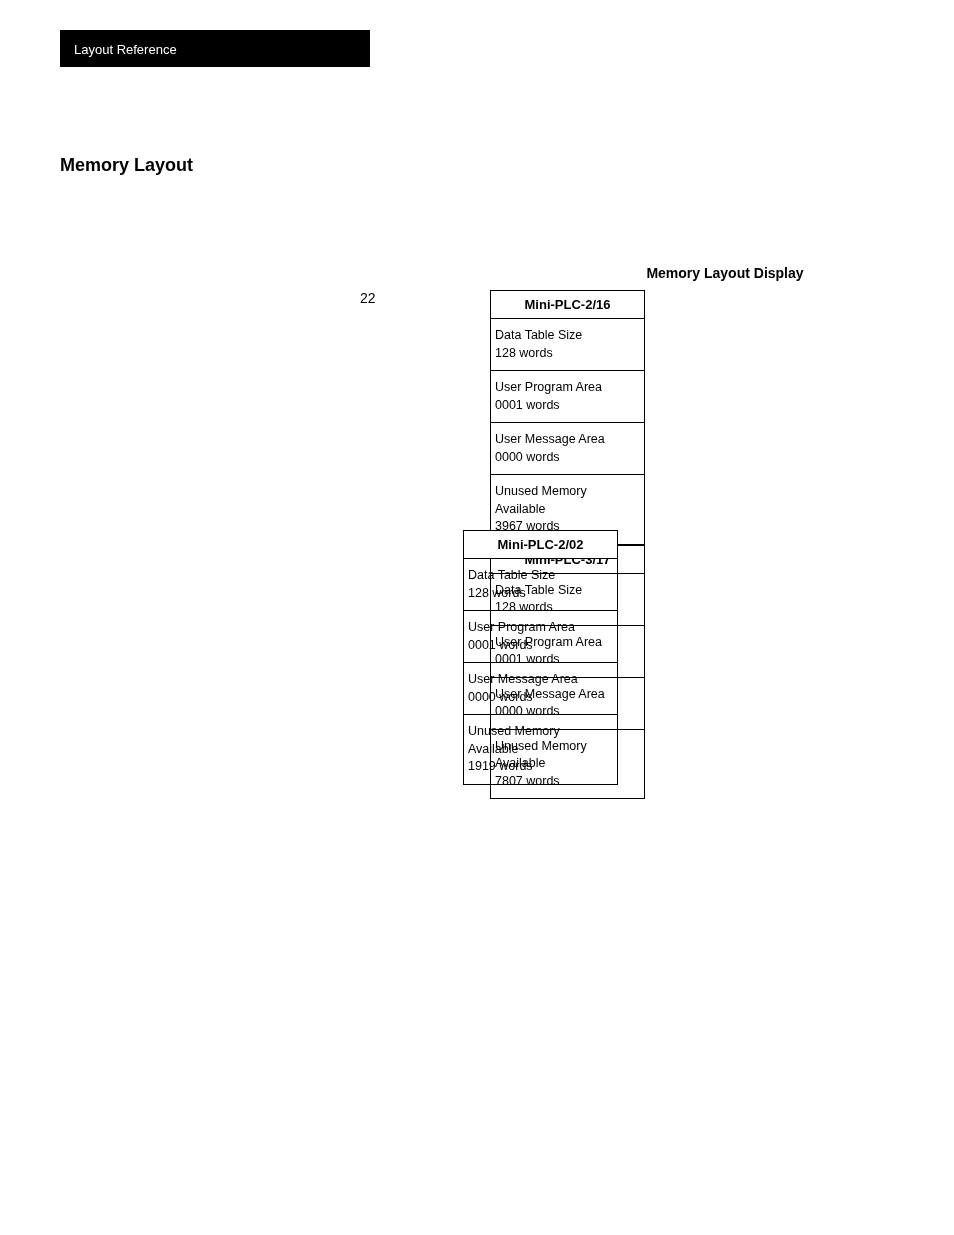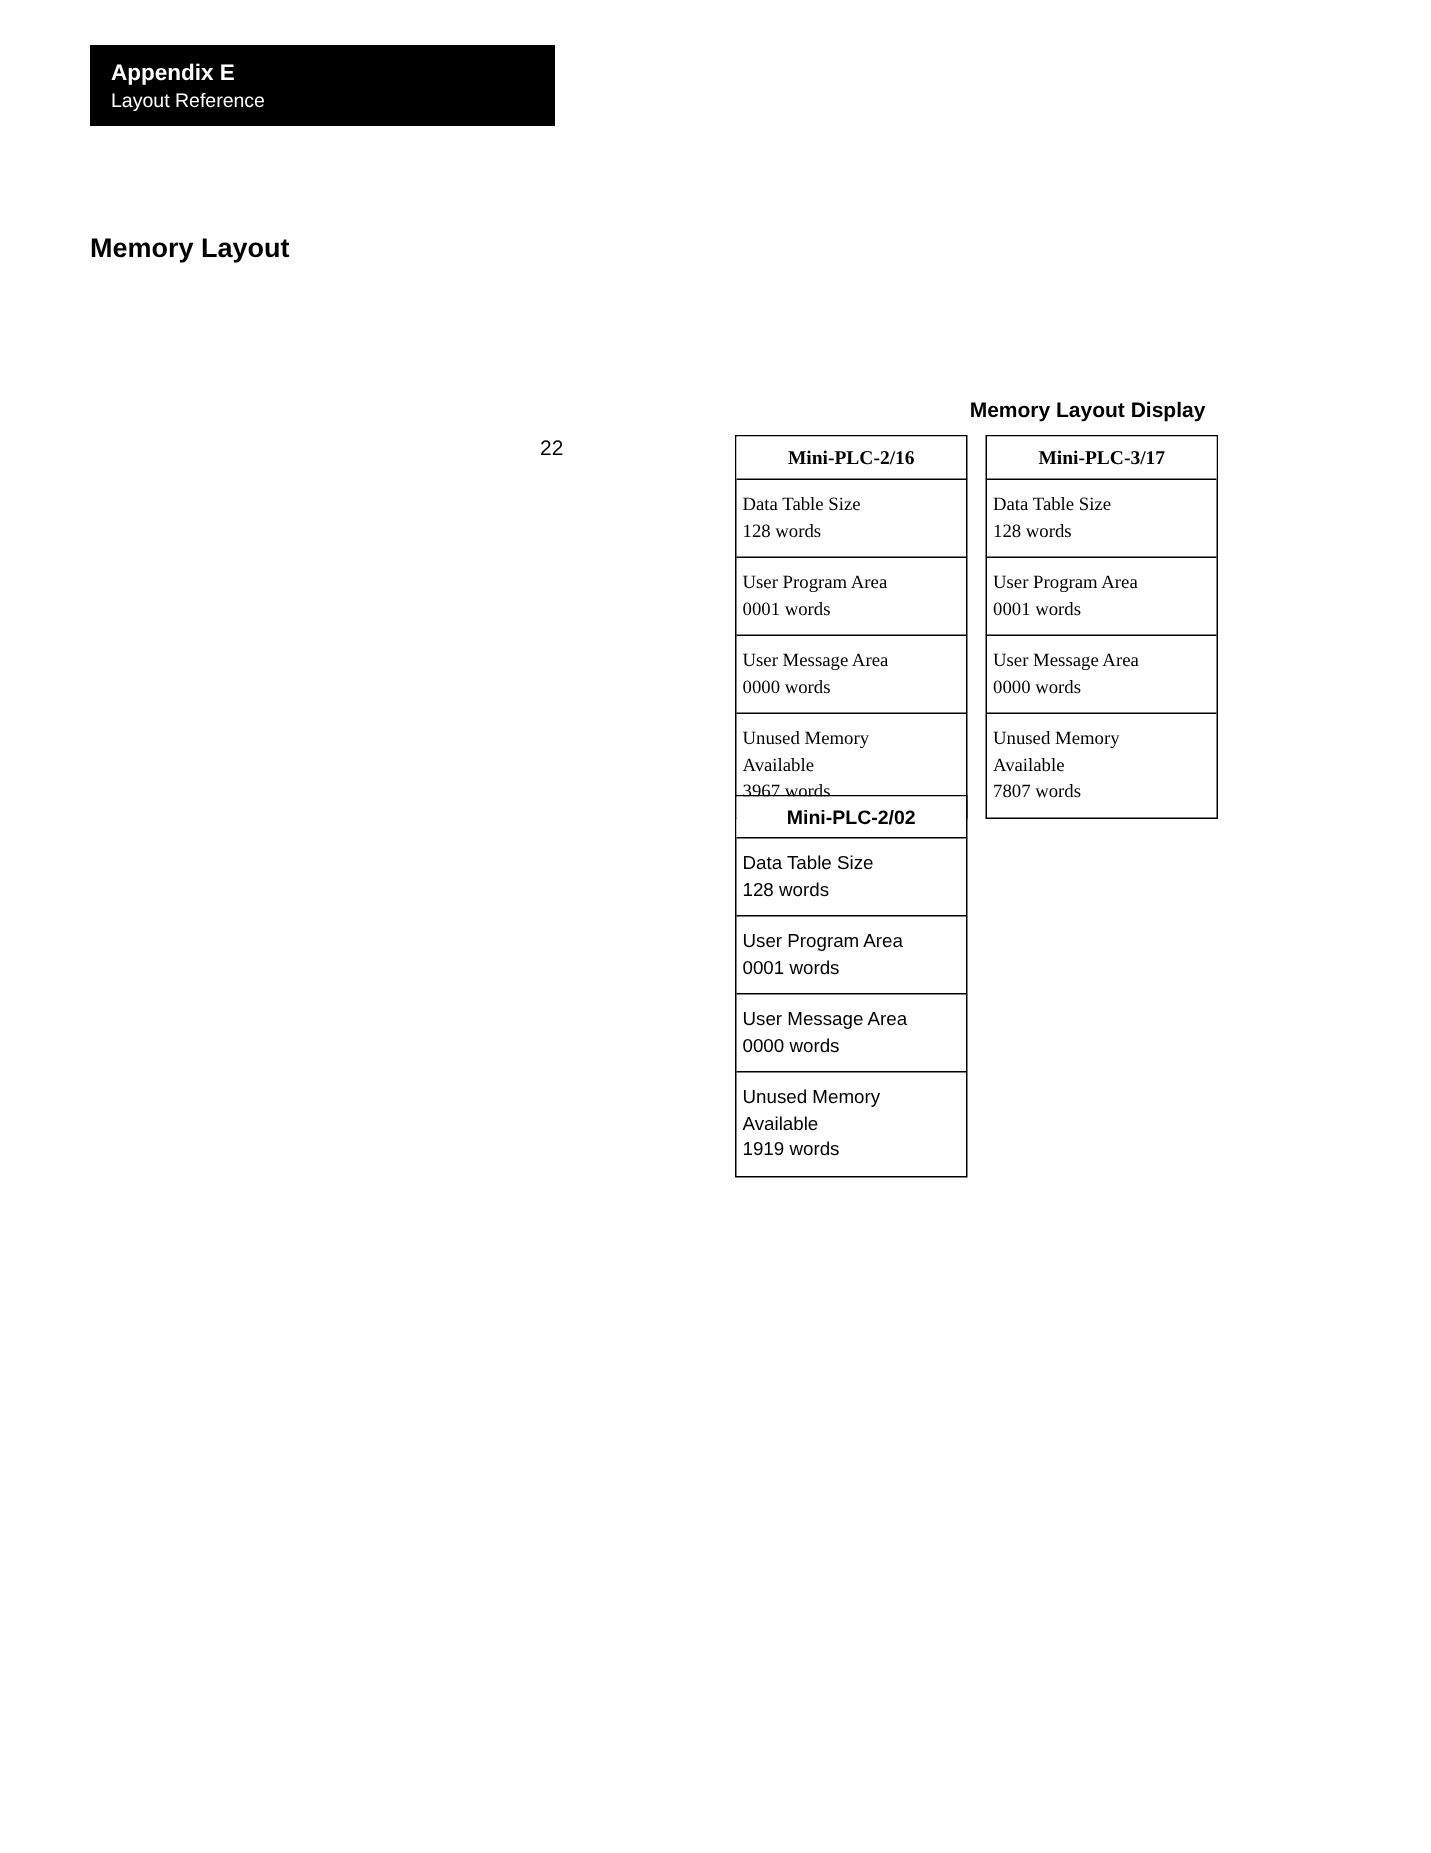--- a/index.html
+++ b/index.html
@@ -62,22 +62,22 @@
       text-align: center;
       font-weight: bold;
       font-size: 14px;
     }
 
     .tables-row {
       position: absolute;
       top: 290px;
       left: 490px;
       display: flex;
+      flex-direction: column;
       gap: 0px;
-      font-family: Liberation Serif, serif;
     }
 
     .plc-table {
       border: 1.5px solid #000000;
       width: 155px;
       margin-right: 12px;
     }
 
     .plc-table-header {
       background: #ffffff;
@@ -95,28 +95,27 @@
       line-height: 1.4;
     }
 
     .plc-table-cell:last-child {
       border-bottom: none;
     }
 
     .tables-bottom-row {
       position: absolute;
       top: 530px;
-      left: 490px;
+      left: 463px;
     }
   </style>
 </head>
 <body>
 
 <div class="header-box">
-  <span class="header-appendix">Appendix E</span>
   <span class="header-subtitle">Layout Reference</span>
 </div>
 
 <div class="section-title">Memory Layout</div>
 
 <div class="page-number">22</div>
 
 <div class="memory-layout-display-label">Memory Layout Display</div>
 
 <div class="tables-row">

